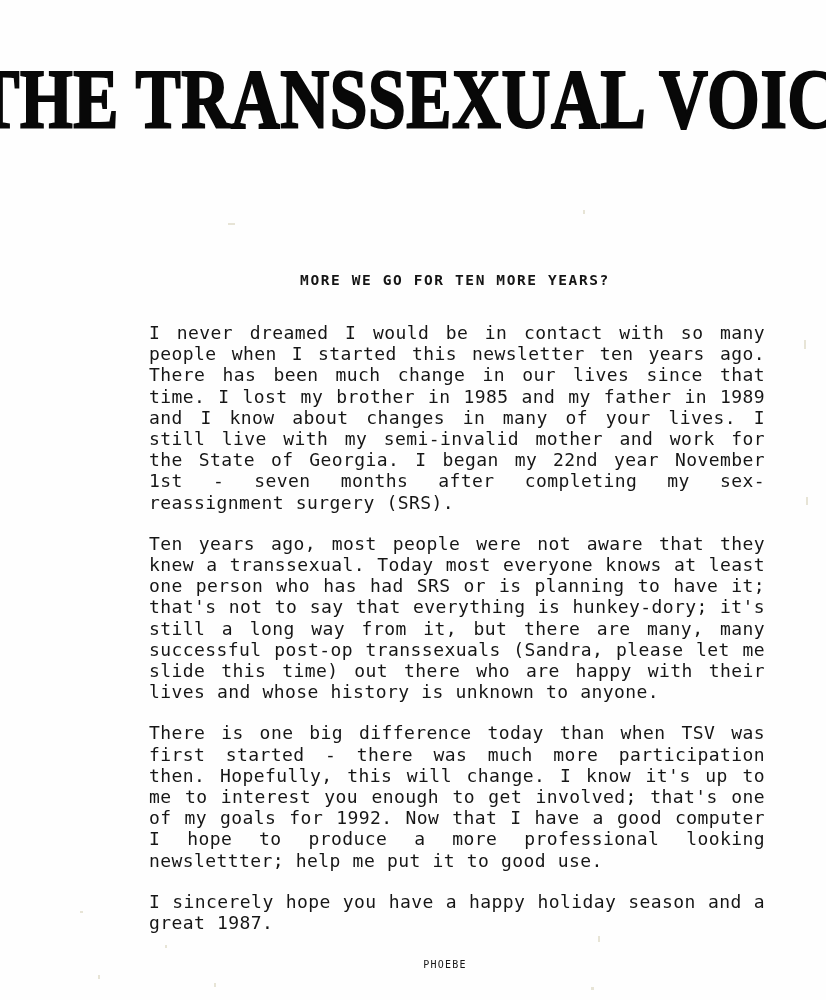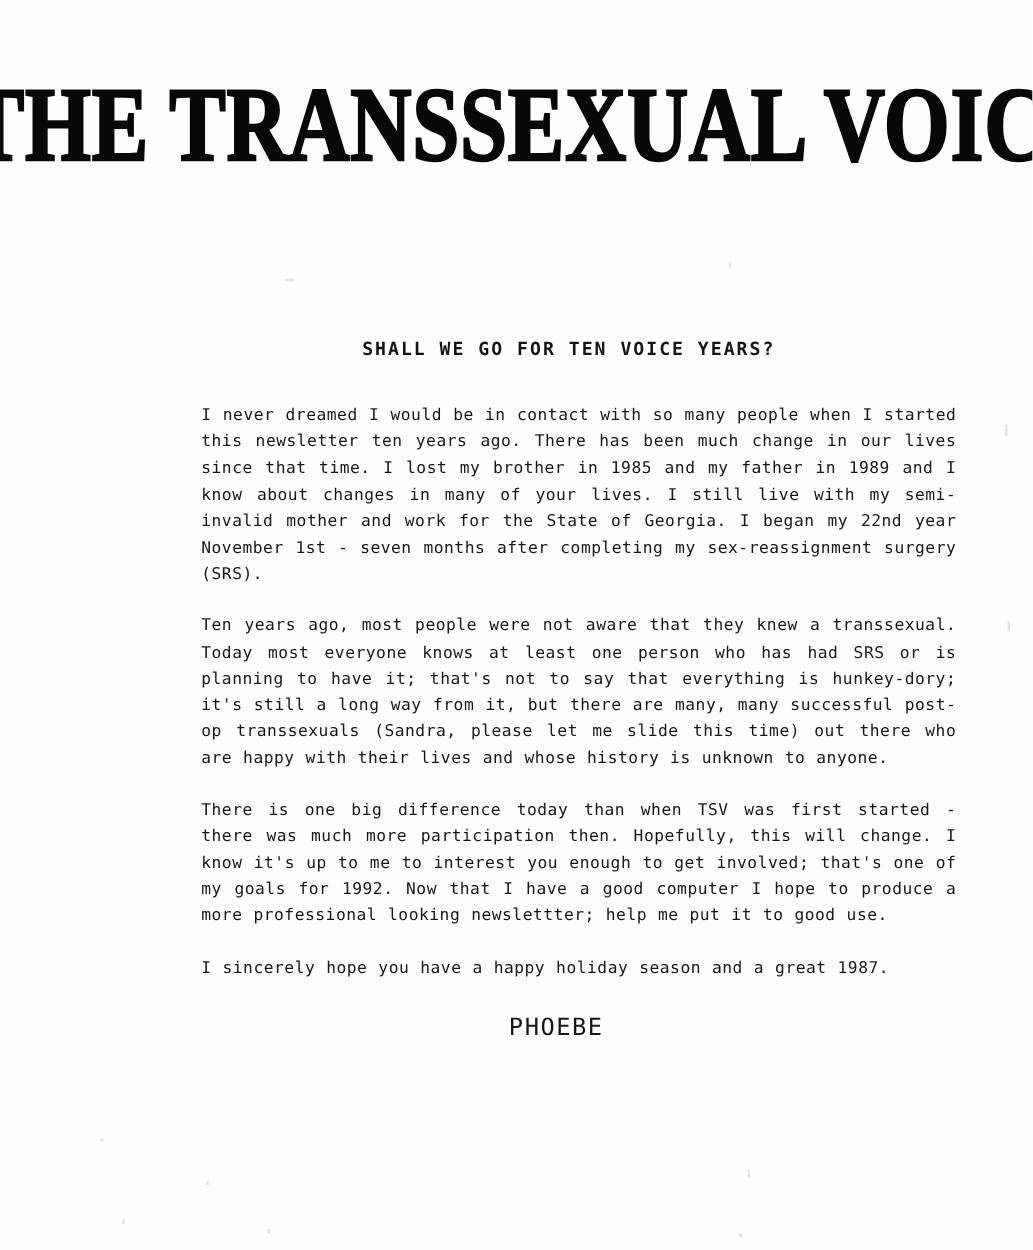--- a/index.html
+++ b/index.html
@@ -89,35 +89,35 @@
     font-size: 14.5px;
     letter-spacing: 1.6px;
     text-align: center;
     color: #151515;
     margin: 0 0 34px 0;
     white-space: nowrap;
   }
 
   .para {
     font-family: "DejaVu Sans Mono", "Liberation Mono", monospace;
-    font-size: 13px;
+    font-size: 18px;
     line-height: 21.2px;
     letter-spacing: 0.42px;
     color: #161616;
     text-align: justify;
     text-align-last: left;
-    margin: 0 0 20px 16px;
+    margin: 0 0 20px 4px;
     word-spacing: 0.5px;
   }
 
   .para:last-of-type { margin-bottom: 0; }
 
   .signature {
     font-family: "DejaVu Sans Mono", "Liberation Mono", monospace;
-    font-size: 19px;
+    font-size: 10px;
     letter-spacing: 1.2px;
     color: #161616;
     text-align: center;
     margin-top: 26px;
     padding-right: 20px;
   }
 
   
   .speckle {
     position: absolute;
@@ -131,21 +131,21 @@
 
 <div class="page">
 
   <div class="masthead">
     <div class="masthead-title">THE TRANSSEXUAL VOICE</div>
   </div>
 
 
   <div class="article">
 
-    <h2 class="article-heading">SHALL WE GO FOR TEN VOICE YEARS?</h2>
+    <h2 class="article-heading">MORE WE GO FOR TEN MORE YEARS?</h2>
 
     <p class="para">I never dreamed I would be in contact with so many people when I started this newsletter ten years ago. There has been much change in our lives since that time. I lost my brother in 1985 and my father in 1989 and I know about changes in many of your lives. I still live with my semi-invalid mother and work for the State of Georgia. I began my 22nd year November 1st - seven months after completing my sex-reassignment surgery (SRS).</p>
     <p class="para">Ten years ago, most people were not aware that they knew a transsexual. Today most everyone knows at least one person who has had SRS or is planning to have it; that's not to say that everything is hunkey-dory; it's still a long way from it, but there are many, many successful post-op transsexuals (Sandra, please let me slide this time) out there who are happy with their lives and  whose history is unknown to anyone.</p>
     <p class="para">There is one big difference today than when TSV was first started - there was much more participation then. Hopefully, this will change. I know it's up to me to interest you enough to get involved; that's one of my goals for 1992. Now that I have a good computer I hope to produce a more professional looking newslettter; help me put it to good use.</p>
     <p class="para">I sincerely hope you have a happy holiday season and a great 1987.</p>
 
     <div class="signature">PHOEBE</div>
   </div>
 
   <span class="speckle" style="left:598px; top:936px; width:2px; height:6px;"></span>

